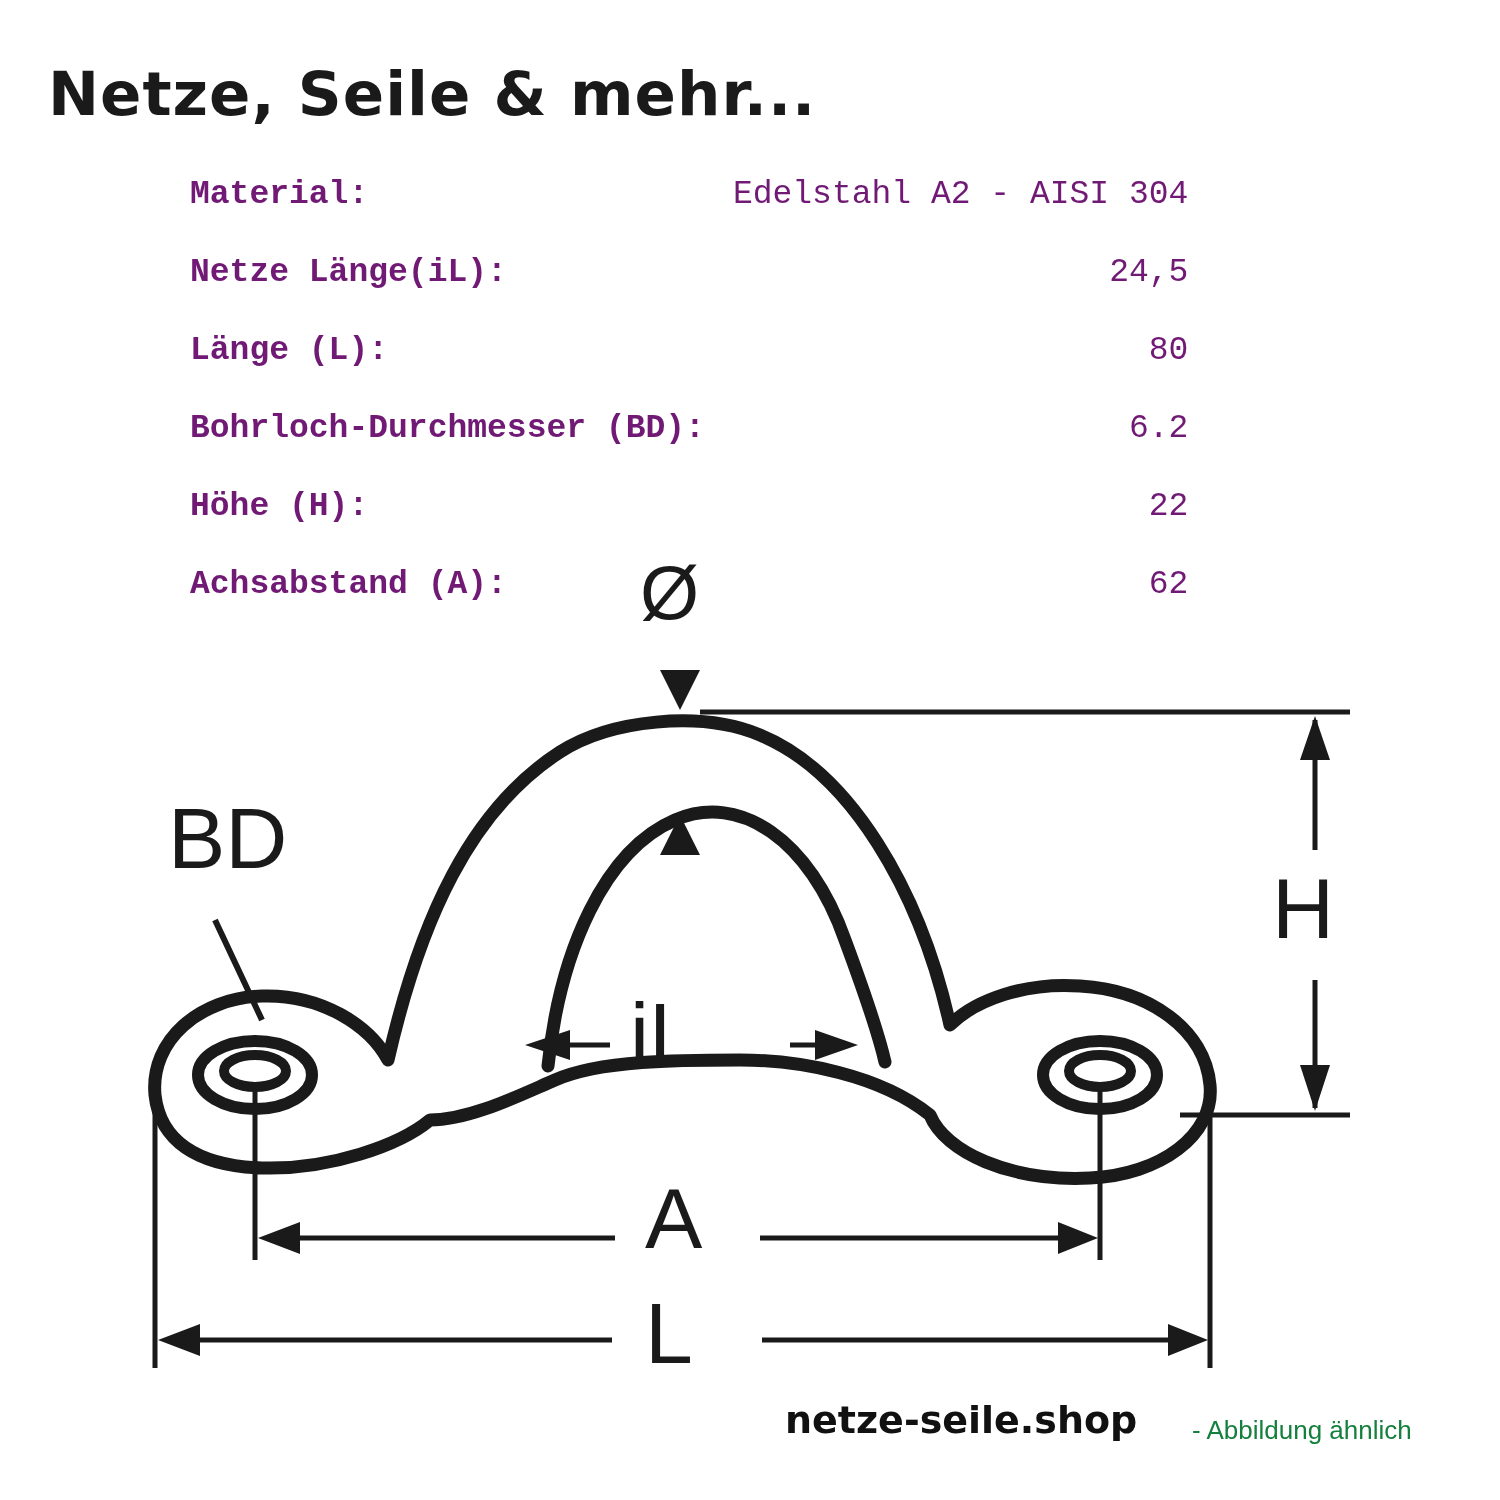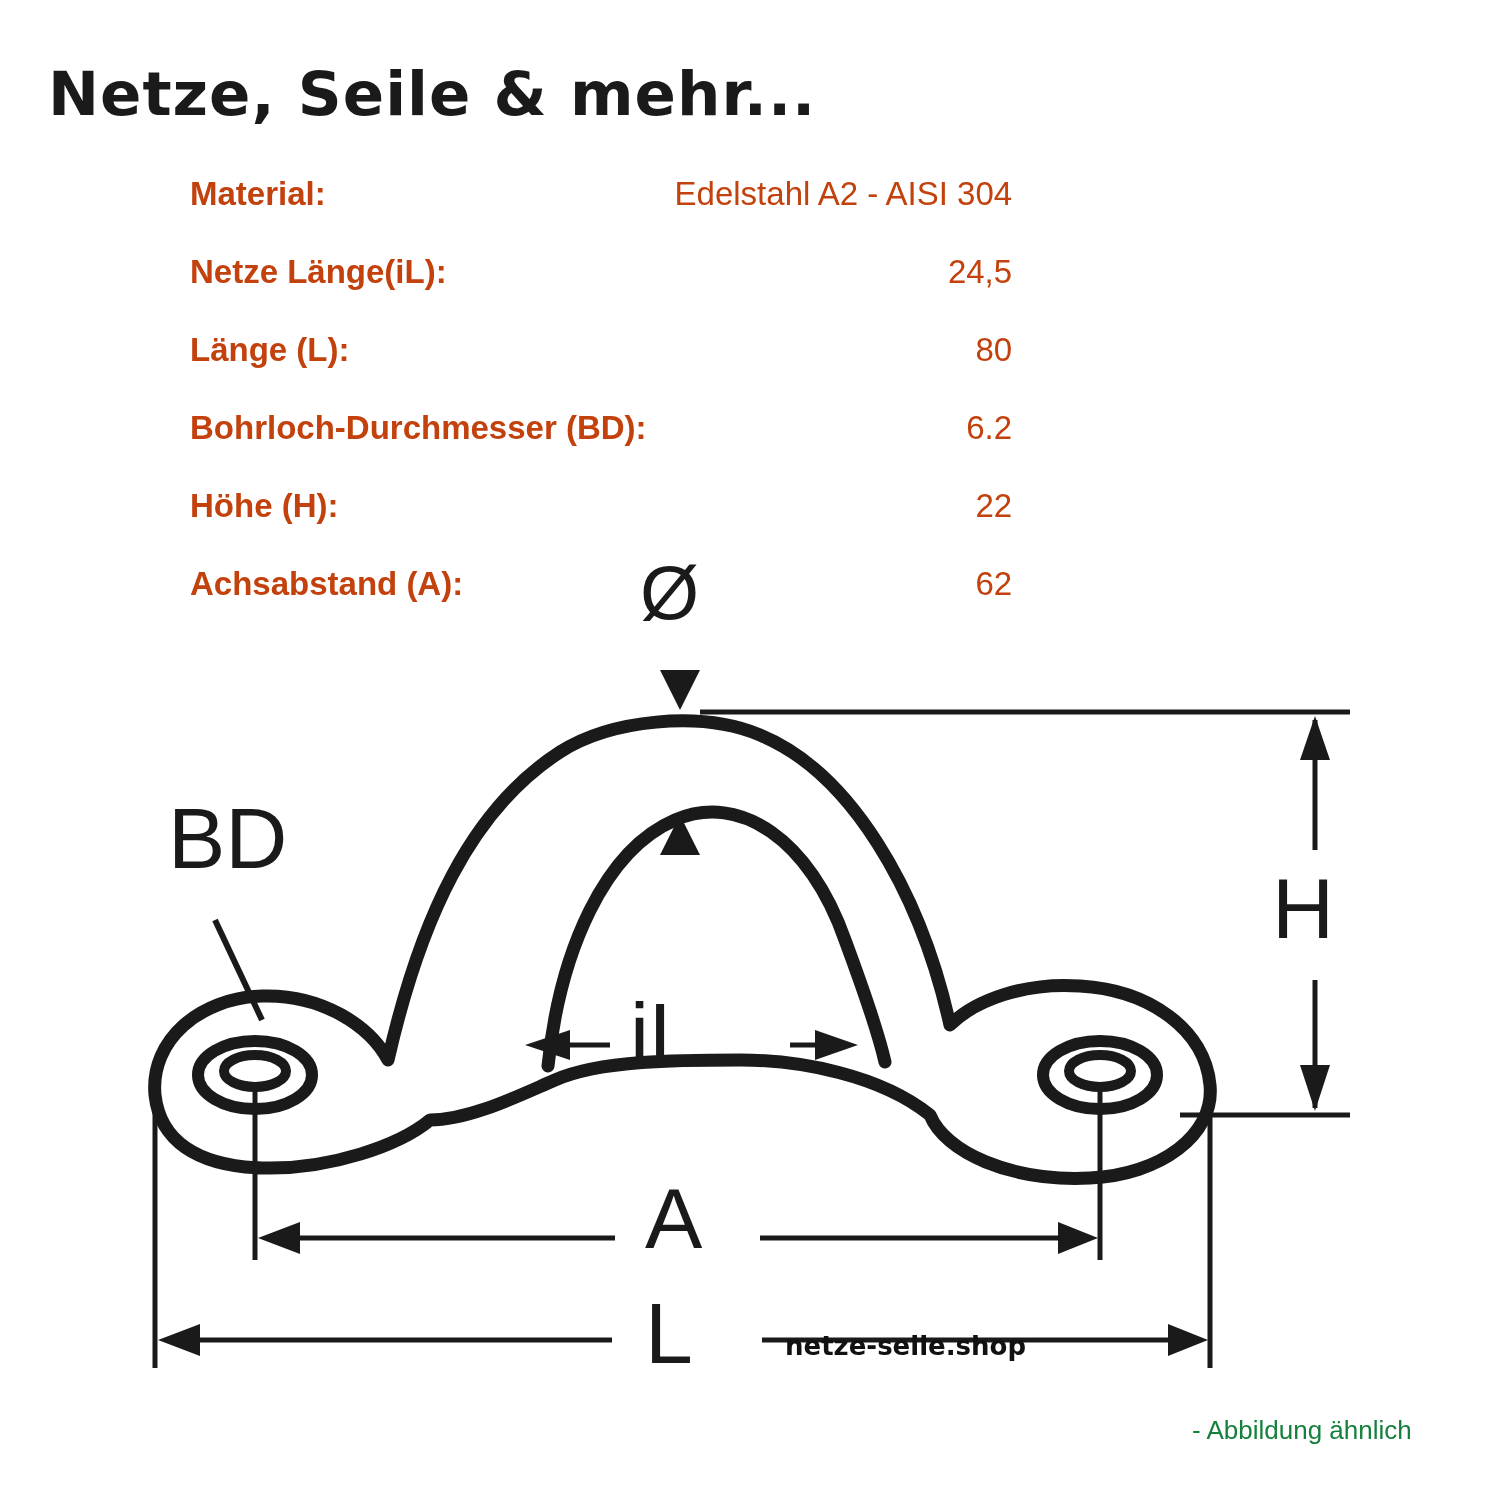--- a/index.html
+++ b/index.html
@@ -33,22 +33,22 @@
     position: absolute;
     left: 190px;
     top: 155px;
     width: 700px;
     border-collapse: collapse;
   }
   .spec-table td {
     padding: 0;
     height: 78px;
     vertical-align: middle;
-    font-family: Liberation Sans, sans-serif;
-    color: #c2410c;
+    font-family: Liberation Mono, monospace;
+    color: #701a75;
   }
   .spec-label {
     font-size: 33px;
     font-weight: bold;
     white-space: nowrap;
     padding-right: 18px !important;
   }
   .spec-value {
     font-size: 33px;
     font-weight: normal;
@@ -82,23 +82,23 @@
   .lbl-bd       { left: 168px; top: 795px; font-size: 86px; }
   .lbl-h        { left: 1272px; top: 865px; font-size: 86px; }
   .lbl-il       { left: 630px; top: 990px; font-size: 86px; }
   .lbl-a        { left: 645px; top: 1175px; font-size: 86px; }
   .lbl-l        { left: 645px; top: 1290px; font-size: 86px; }
 
   
   .footer-shop {
     position: absolute;
     left: 785px;
-    top: 1331px;
+    top: 1398px;
     font-family: "DejaVu Sans", sans-serif;
-    font-size: 26px;
+    font-size: 38px;
     font-weight: bold;
     color: #111111;
   }
   .footer-note {
     position: absolute;
     left: 1192px;
     top: 1415px;
     font-family: "Liberation Sans", sans-serif;
     font-size: 26px;
     color: #15803d;

